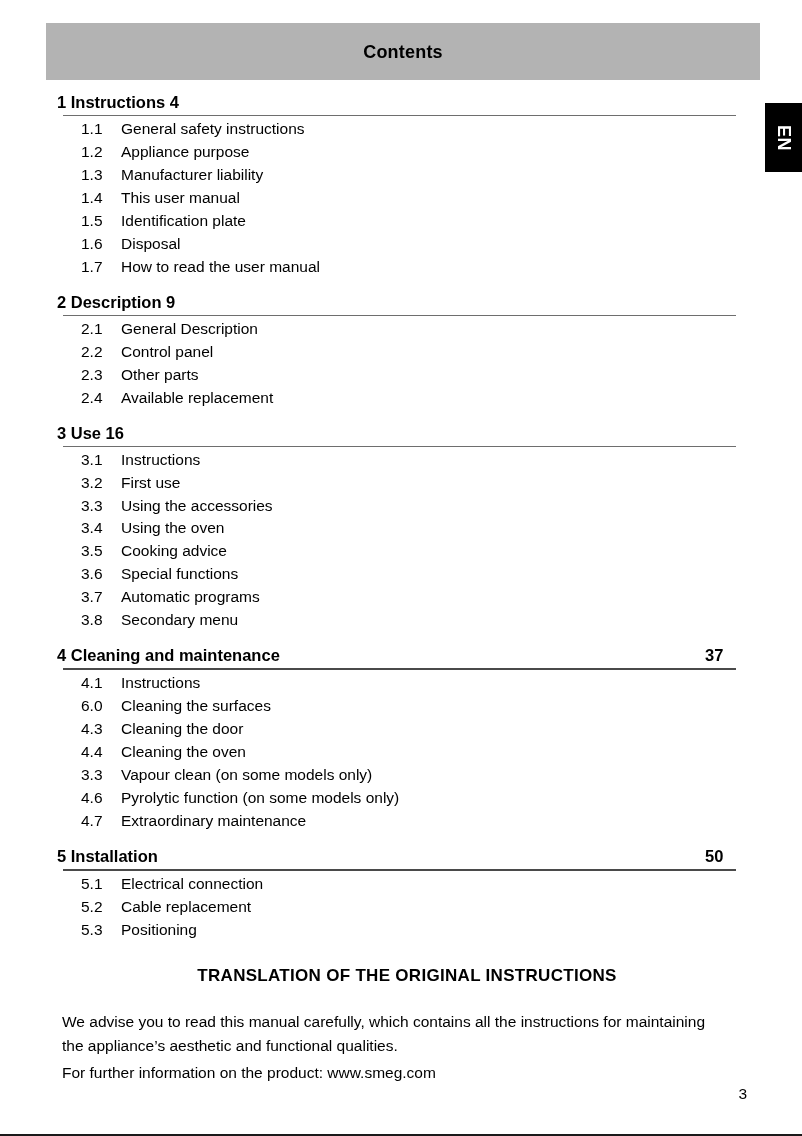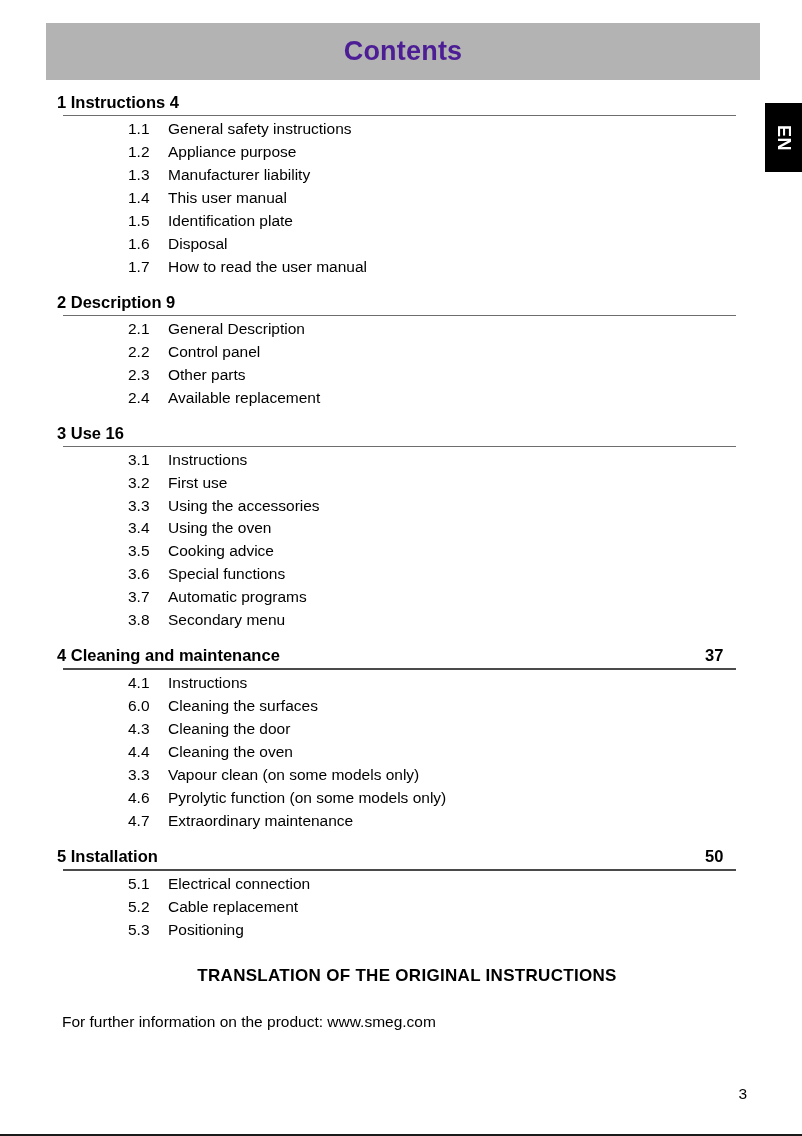--- a/index.html
+++ b/index.html
@@ -40,24 +40,24 @@
     left: 46px;
     top: 23px;
     width: 714px;
     height: 57px;
     background: #b3b3b3;
     display: flex;
     align-items: center;
     justify-content: center;
   }
   .title-band .title-text {
-    font-size: 27px;
+    font-size: 18px;
     font-weight: bold;
     letter-spacing: 0.2px;
-    color: #4c1d95;
+    color: #000000;
     line-height: 1;
   }
 
   
   .lang-tab {
     position: absolute;
     left: 765px;
     top: 103px;
     width: 37px;
     height: 69px;
@@ -114,21 +114,20 @@
   .toc-row {
     display: flex;
     align-items: baseline;
     font-size: 15.5px;
     line-height: 1.48;
     padding-left: 35px;
     white-space: nowrap;
   }
   .toc-row .num {
     flex: 0 0 40px;
-    margin-left: 47px;
   }
   .toc-row .label {
     flex: 0 0 auto;
   }
   .toc-row .fill {
     flex: 1 1 auto;
   }
   .toc-row .page {
     flex: 0 0 auto;
     text-align: right;
@@ -393,19 +392,20 @@
           <span class="num">5.3</span>
           <span class="label">Positioning</span>
           <span class="fill"></span>
           <span class="page">51</span>
         </div>
       </div>
     </div>
 
   <div class="footer-block">
     <div class="footer-heading">TRANSLATION OF THE ORIGINAL INSTRUCTIONS</div>
+    <div class="footer-para">We advise you to read this manual carefully, which contains all the instructions for maintaining the appliance’s aesthetic and functional qualities.</div>
     <div class="footer-para second">For further information on the product: www.smeg.com</div>
   </div>
 
   <div class="folio">3</div>
 
   <div class="bottom-rule"></div>
 </div>
 
 </body></html>

